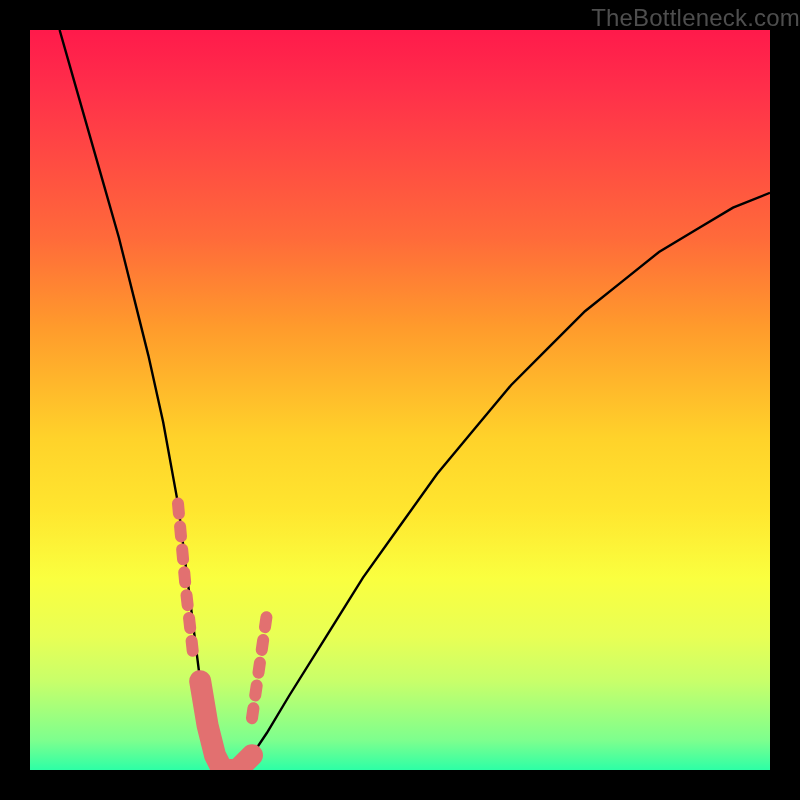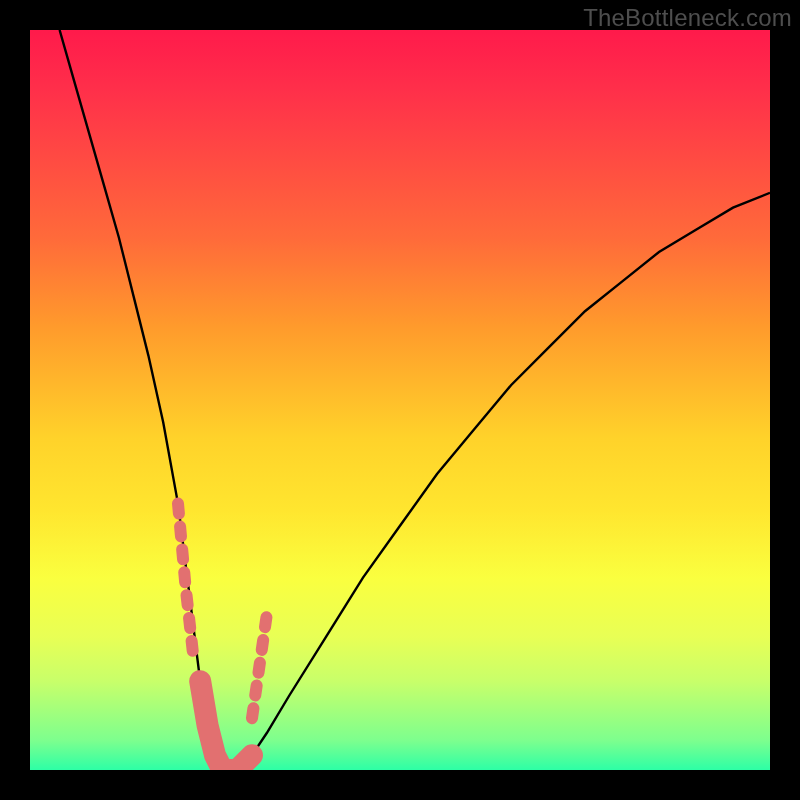--- a/index.html
+++ b/index.html
@@ -44,21 +44,21 @@
   .curve {
     position: absolute;
     inset: 0;
     width: 740px;
     height: 740px;
     overflow: visible;
   }
   .watermark {
     position: absolute;
     top: 4px;
-    right: 8px;
+    right: 0;
     color: #4e4e4e;
     font-family: Arial, Helvetica, sans-serif;
     font-size: 24px;
     font-weight: 500;
     letter-spacing: 0.2px;
     user-select: none;
   }
 </style>
 </head>
 <body>

